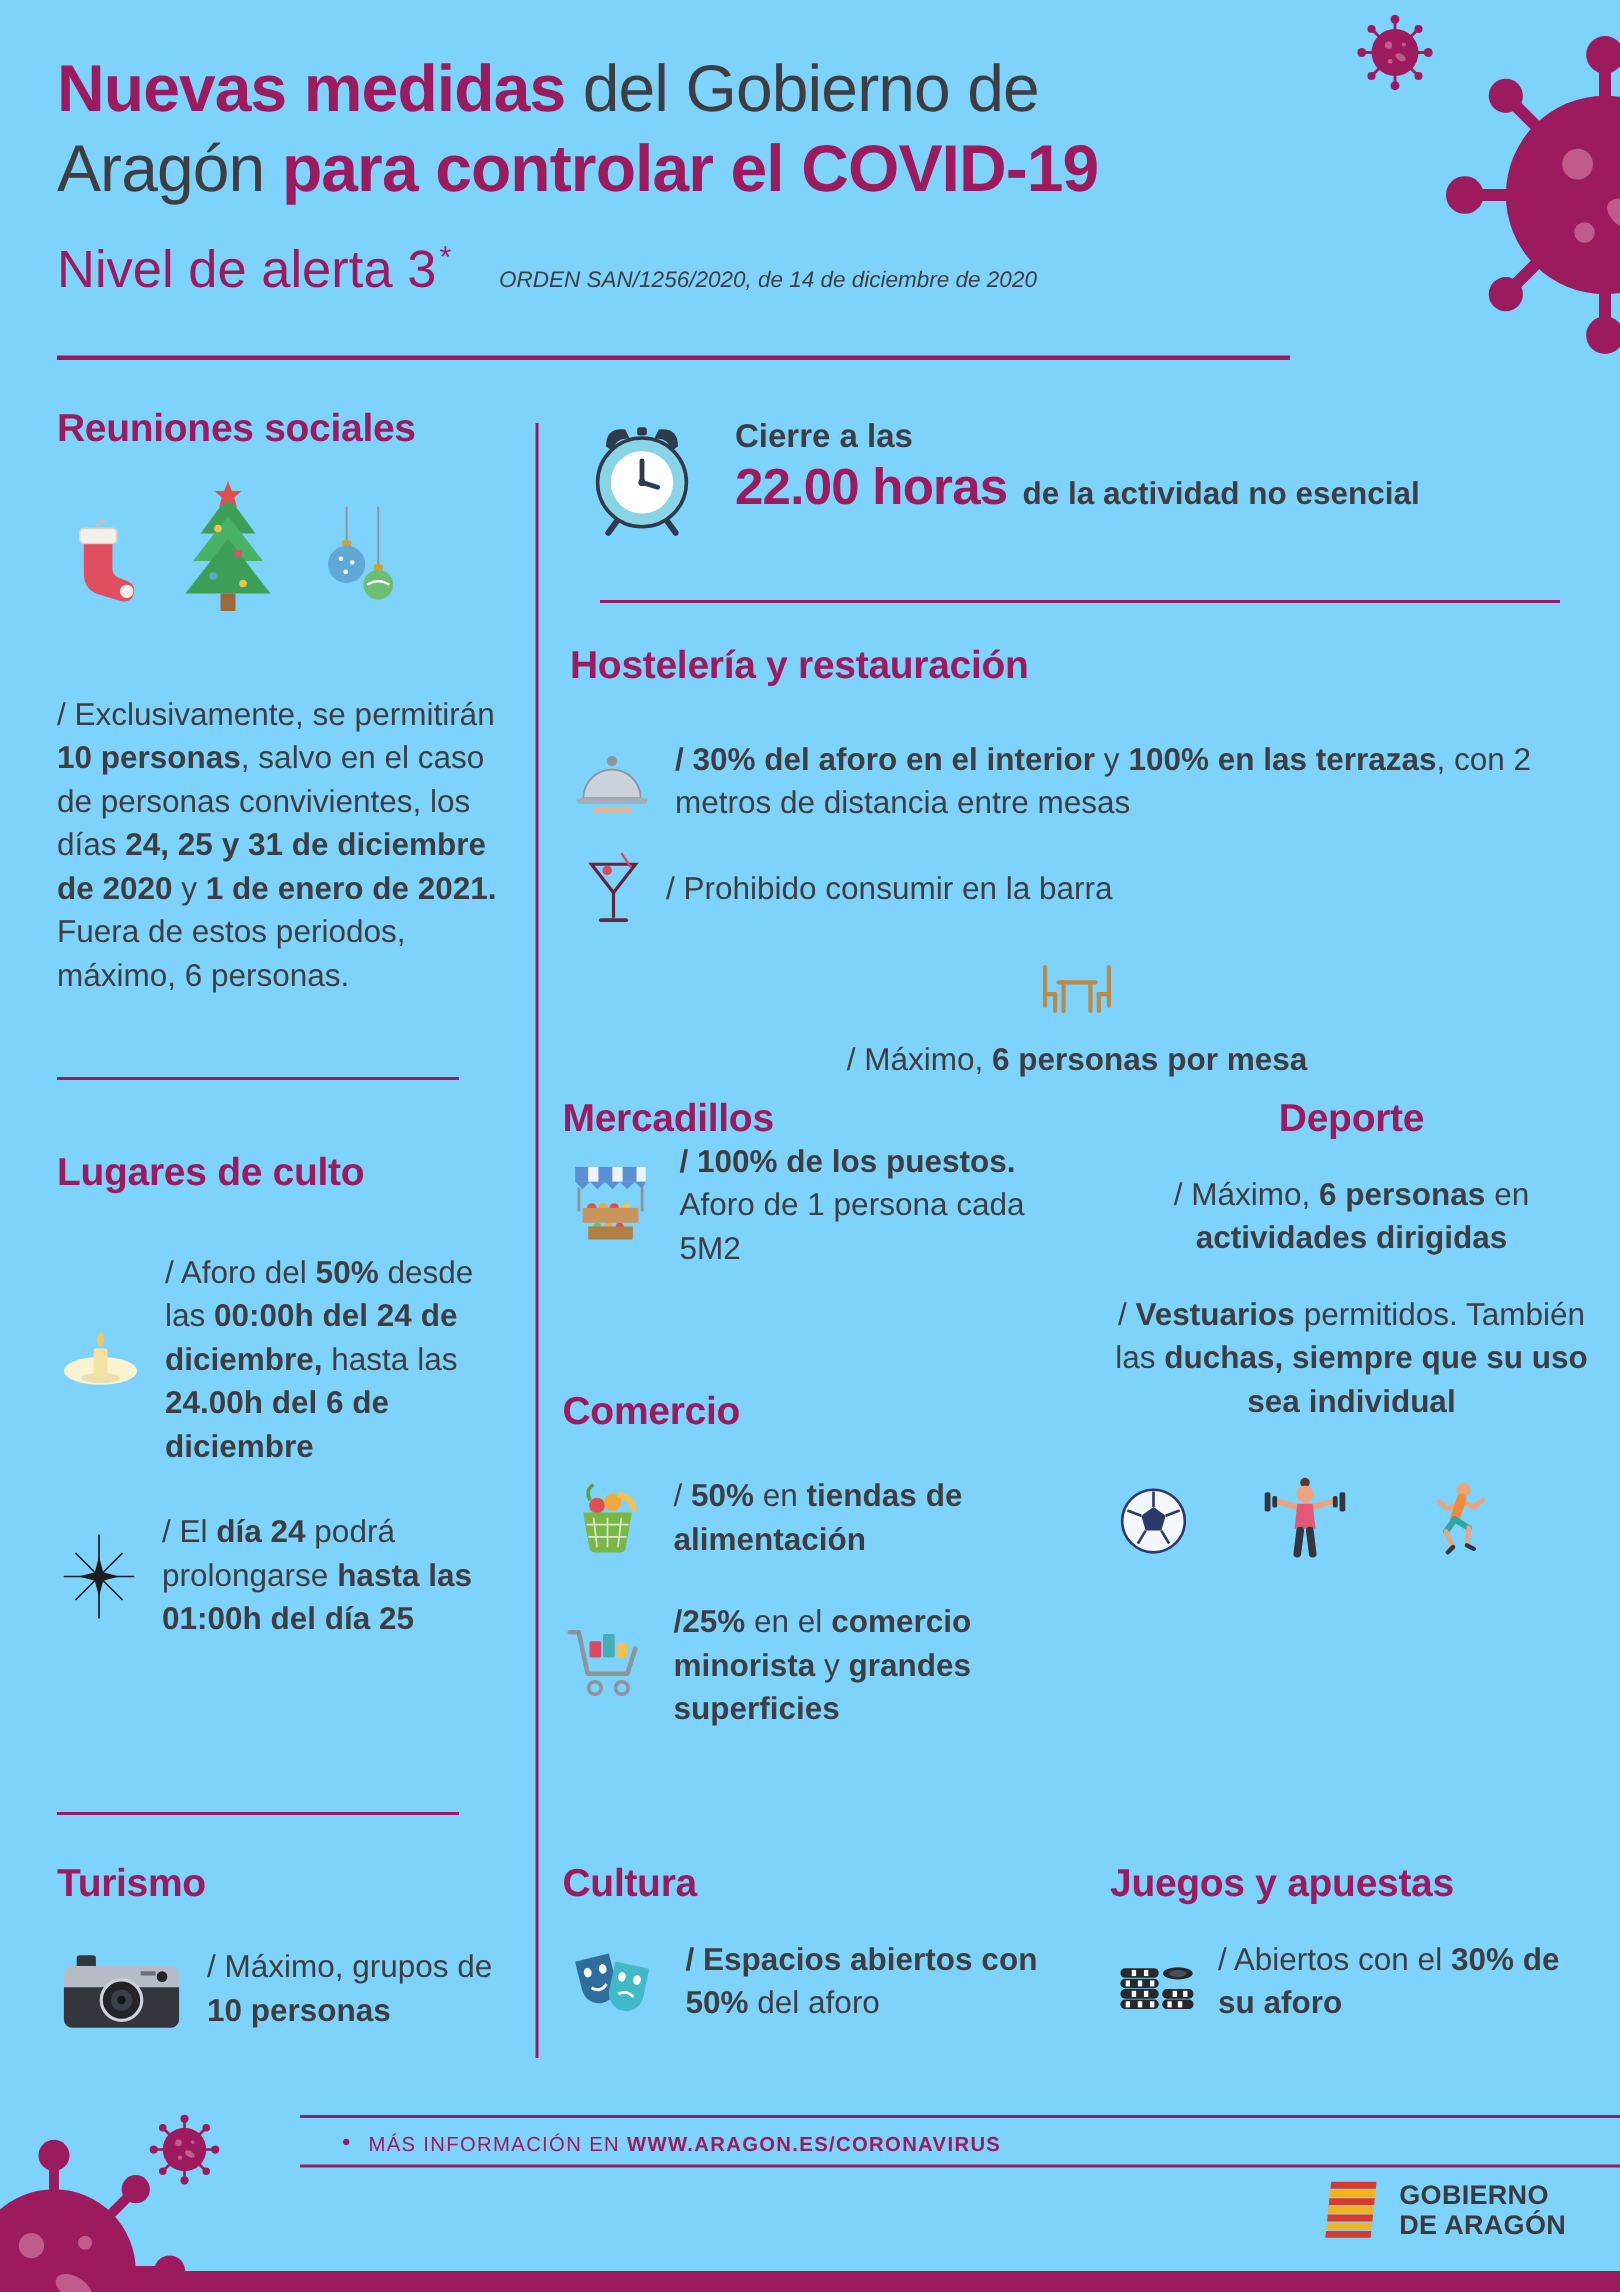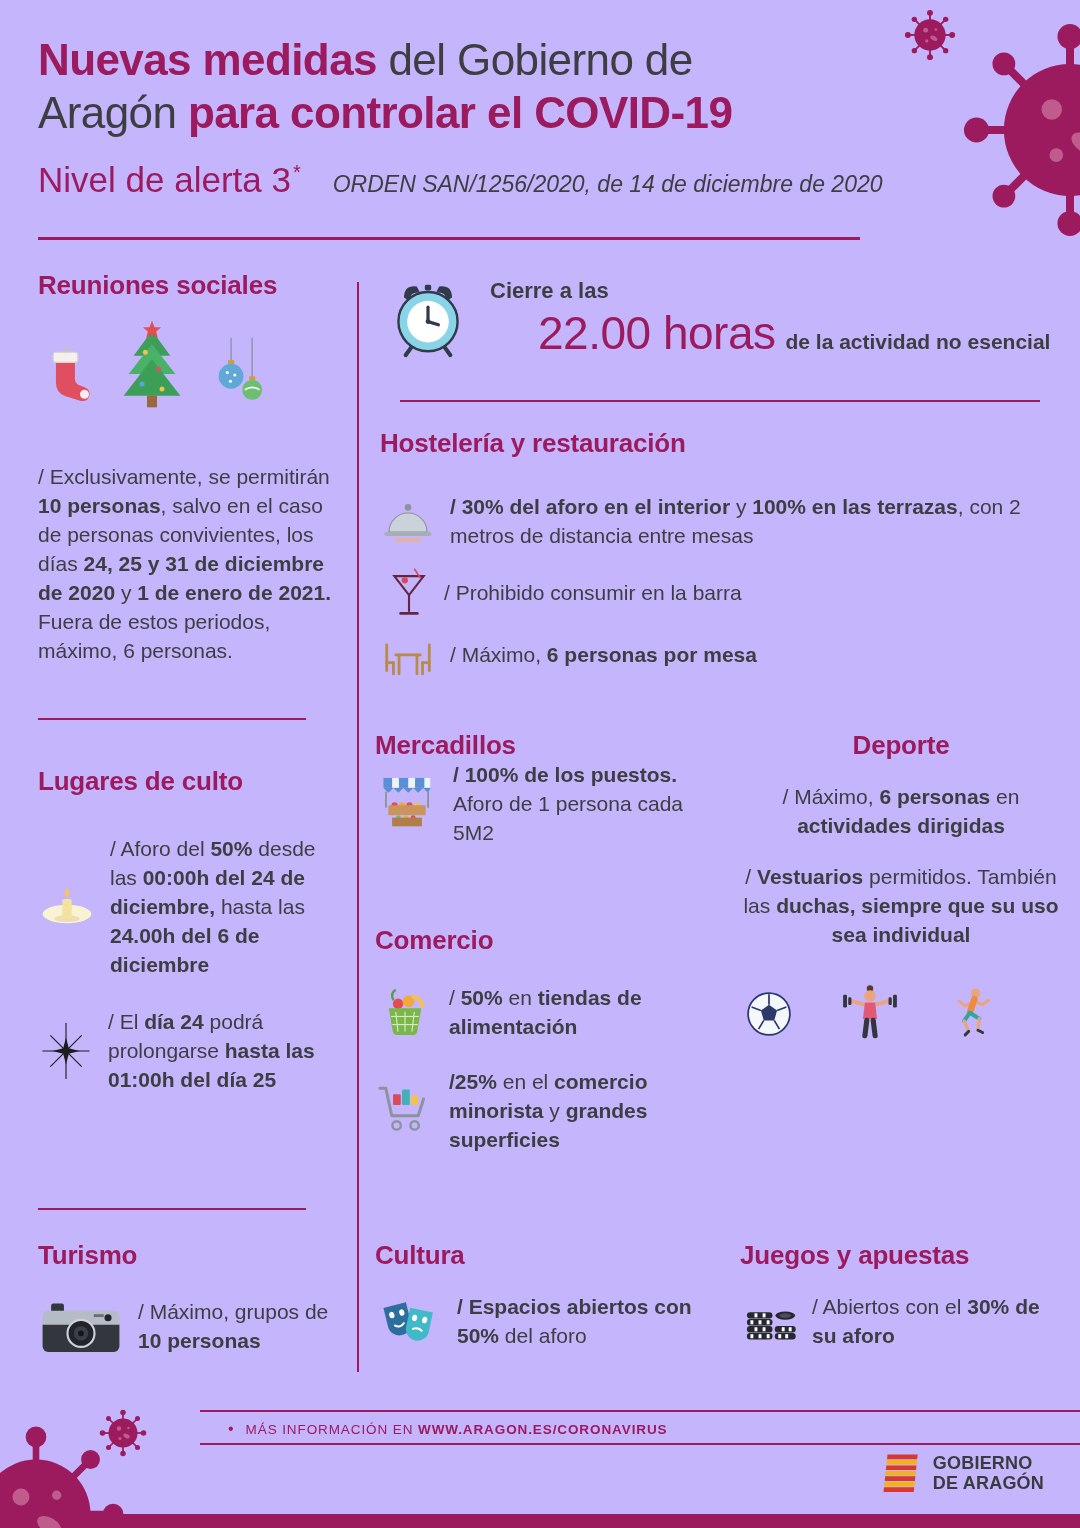--- a/index.html
+++ b/index.html
@@ -1,35 +1,35 @@
 <!DOCTYPE html>
 <html><head>
 <meta charset="utf-8">
 <style>
   :root{ --magenta:#9c1b5e; --ink:#3e3e42; }
   *{margin:0;padding:0;box-sizing:border-box;}
   html,body{background:#ffffff;}
   body{font-family:"Liberation Sans", sans-serif;}
-  .page{position:relative;width:1080px;height:1528px;background:#c4b5fd;overflow:hidden;color:var(--ink);}
+  .page{position:relative;width:1080px;height:1528px;background:#7dd3fc;overflow:hidden;color:var(--ink);}
   .abs{position:absolute;}
   .rule{background:var(--magenta);}
   .seg-b{font-weight:700;}
   .seg-m{color:var(--magenta);font-weight:700;}
   .title{font-size:44px;line-height:1.2;letter-spacing:-0.6px;color:var(--ink);}
   .alert-row{display:flex;align-items:baseline;gap:32px;margin-top:20px;}
   .alert-level{font-size:35px;color:var(--magenta);}
   .alert-level sup{font-size:20px;margin-left:2px;}
-  .order-ref{font-size:23px;font-style:italic;}
+  .order-ref{font-size:15px;font-style:italic;}
   h2.sec{font-size:26px;font-weight:700;color:var(--magenta);letter-spacing:-0.2px;}
   .body-text{font-size:21px;line-height:1.38;}
   .icon-item{display:flex;align-items:center;gap:14px;}
   .icon-item .ic{flex:0 0 auto;}
   .curfew-intro{font-size:22px;font-weight:700;}
   .curfew-line{display:flex;align-items:baseline;gap:10px;margin-top:2px;}
-  .curfew-time{font-size:46px;font-weight:400;color:var(--magenta);letter-spacing:-0.5px;margin-left:48px;}
+  .curfew-time{font-size:34px;font-weight:700;color:var(--magenta);letter-spacing:-0.5px;}
   .curfew-scope{font-size:21px;font-weight:700;}
   .footer-info{display:flex;align-items:center;gap:12px;color:var(--magenta);}
   .footer-bullet{font-size:16px;}
   .footer-text{font-size:13.5px;letter-spacing:0.9px;}
   .footer-text b{font-weight:700;}
   .logo{display:flex;align-items:center;gap:10px;}
   .logo-text{font-size:18px;font-weight:700;line-height:1.12;letter-spacing:0.2px;color:#3b3b3f;}
 </style>
 </head>
 <body>
@@ -403,21 +403,21 @@
           <use href="#cloche"></use>
         </svg>
       <p class="body-text" style="width:584px;"><span class="seg-b">/ 30% del aforo en el interior</span><span> y </span><span class="seg-b">100% en las terrazas</span><span>, con 2 metros de distancia entre mesas</span></p>
     </div>
     <div class="icon-item" style="margin-top:16px;">
       <svg width="42" height="54" class="ic" style="margin-left:8px;">
           <use href="#cocktail"></use>
         </svg>
       <p class="body-text"><span>/ Prohibido consumir en la barra</span></p>
     </div>
-    <div class="icon-item" style="margin-top:12px;">
+    <div class="icon-item" style="margin-top:12px;flex-direction:column;">
       <svg width="56" height="46" class="ic">
           <use href="#tablechairs"></use>
         </svg>
       <p class="body-text"><span>/ Máximo, </span><span class="seg-b">6 personas por mesa</span></p>
     </div>
   </section>
 
   <section class="abs" style="left:375px;top:730px;width:312px;">
     <h2 class="sec">Mercadillos</h2>
     <div class="icon-item" style="">

